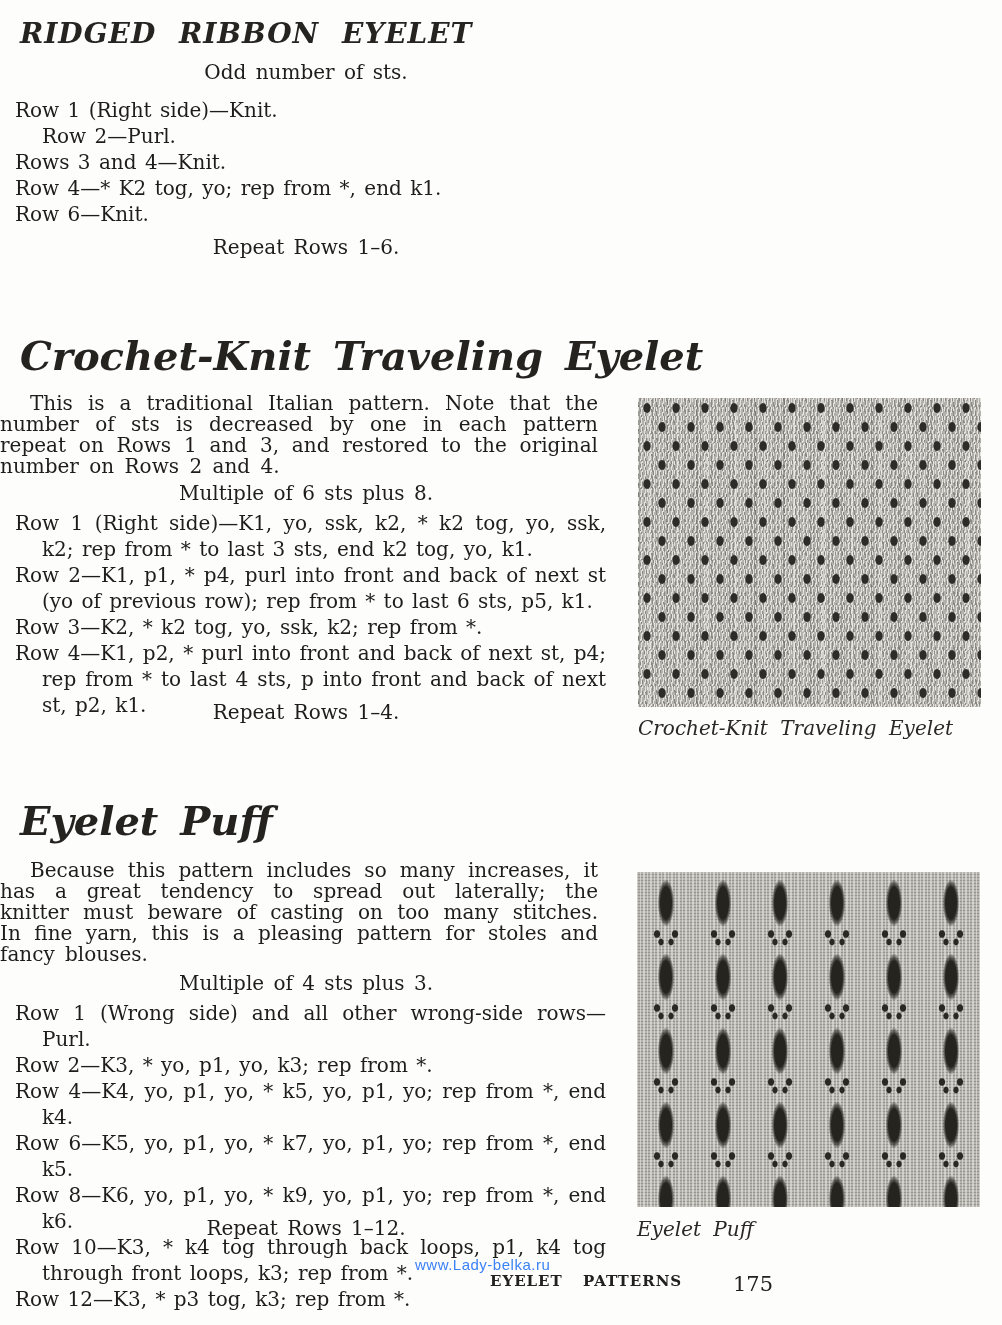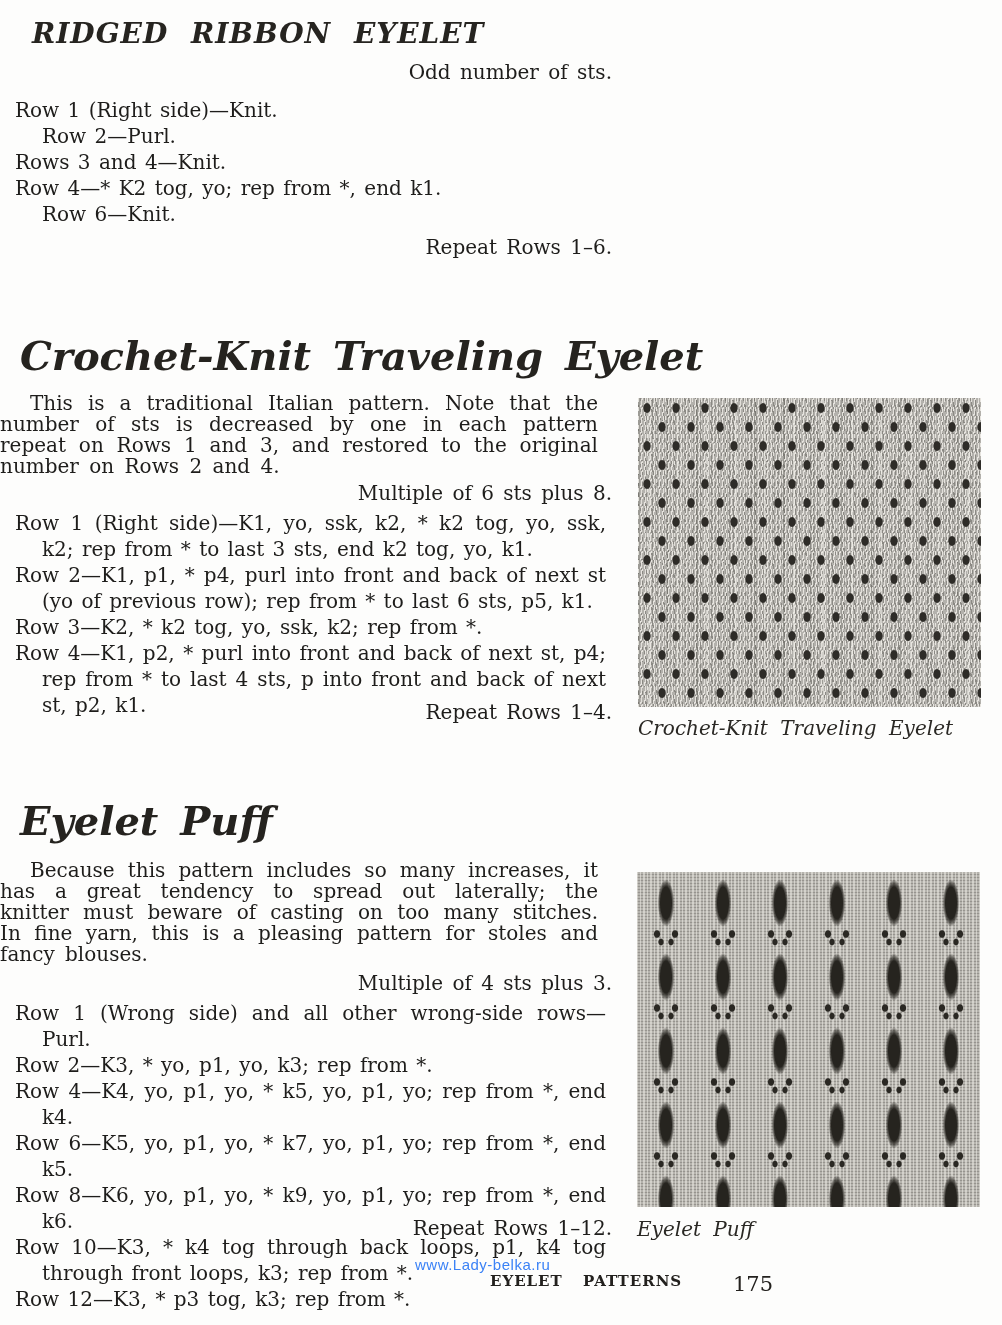--- a/index.html
+++ b/index.html
@@ -17,21 +17,21 @@
   
   .kicker {
     font-size: 28px; font-weight: bold; font-style: italic;
     letter-spacing: 1px; word-spacing: 12px; color: #262420;
   }
   .big-heading {
     font-size: 40px; font-weight: bold; font-style: italic;
     letter-spacing: 0px; word-spacing: 8px; color: #25231f;
   }
   .note-center {
-    width: 612px; text-align: right;
+    width: 612px; text-align: center;
     font-size: 20px; word-spacing: 3px;
   }
   .body-par {
     width: 598px; text-align: justify;
     font-size: 20px; line-height: 21px; word-spacing: 4px;
     text-indent: 30px;
   }
   .rows { width: 606px; font-size: 20px; line-height: 26px; }
   .rows p {
     padding-left: 42px; text-indent: -27px;
@@ -74,30 +74,30 @@
       radial-gradient(ellipse 3.8px 4.8px at 24px 70px, #2a2823 0 58%, rgba(42,40,35,0) 80%),
       radial-gradient(ellipse 3.8px 4.8px at 34px 70px, #2a2823 0 58%, rgba(42,40,35,0) 80%),
       repeating-linear-gradient(90deg, rgba(238,236,230,0.55) 0 1px, rgba(238,236,230,0) 1px 3px),
       repeating-linear-gradient(0deg,  rgba(70,68,62,0.28)    0 1px, rgba(70,68,62,0)    1px 3.2px);
     background-size: 57px 74px, 57px 74px, 57px 74px, 57px 74px, 57px 74px, 7px 7px, 9px 9px;
   }
 </style>
 </head>
 <body>
 
-<div class="abs kicker" style="left:32px; top:17px;text-align:right;">RIDGED RIBBON EYELET</div>
+<div class="abs kicker" style="left:20px; top:17px;text-align:right;">RIDGED RIBBON EYELET</div>
 
 <div class="abs note-center" style="left:0px; top:60px;">Odd number of sts.</div>
 
 <div class="abs rows" style="left:0px; top:97px;">
   <p style="padding-left:15px; text-indent:0;">Row 1 (Right side)—Knit.</p>
   <p style="text-indent:0;">Row 2—Purl.</p>
   <p style="padding-left:15px; text-indent:0;">Rows 3 and 4—Knit.</p>
   <p style="padding-left:15px; text-indent:0;">Row 4—* K2 tog, yo; rep from *, end k1.</p>
-  <p style="padding-left:2px; text-indent:0;margin-left:40px;">Row 6—Knit.</p>
+  <p style="padding-left:15px; text-indent:0;">Row 6—Knit.</p>
 </div>
 
 <div class="abs note-center" style="left:0px; top:235px;">Repeat Rows 1–6.</div>
 
 <div class="abs big-heading" style="left:20px; top:332px;">Crochet-Knit Traveling Eyelet</div>
 
 <div class="abs body-par" style="left:0px; top:393px;">This is a traditional Italian pattern. Note that the number of sts is decreased by one in each pattern repeat on Rows 1 and 3, and restored to the original number on Rows 2 and 4.</div>
 
 <div class="abs note-center" style="left:0px; top:481px;">Multiple of 6 sts plus 8.</div>
 

